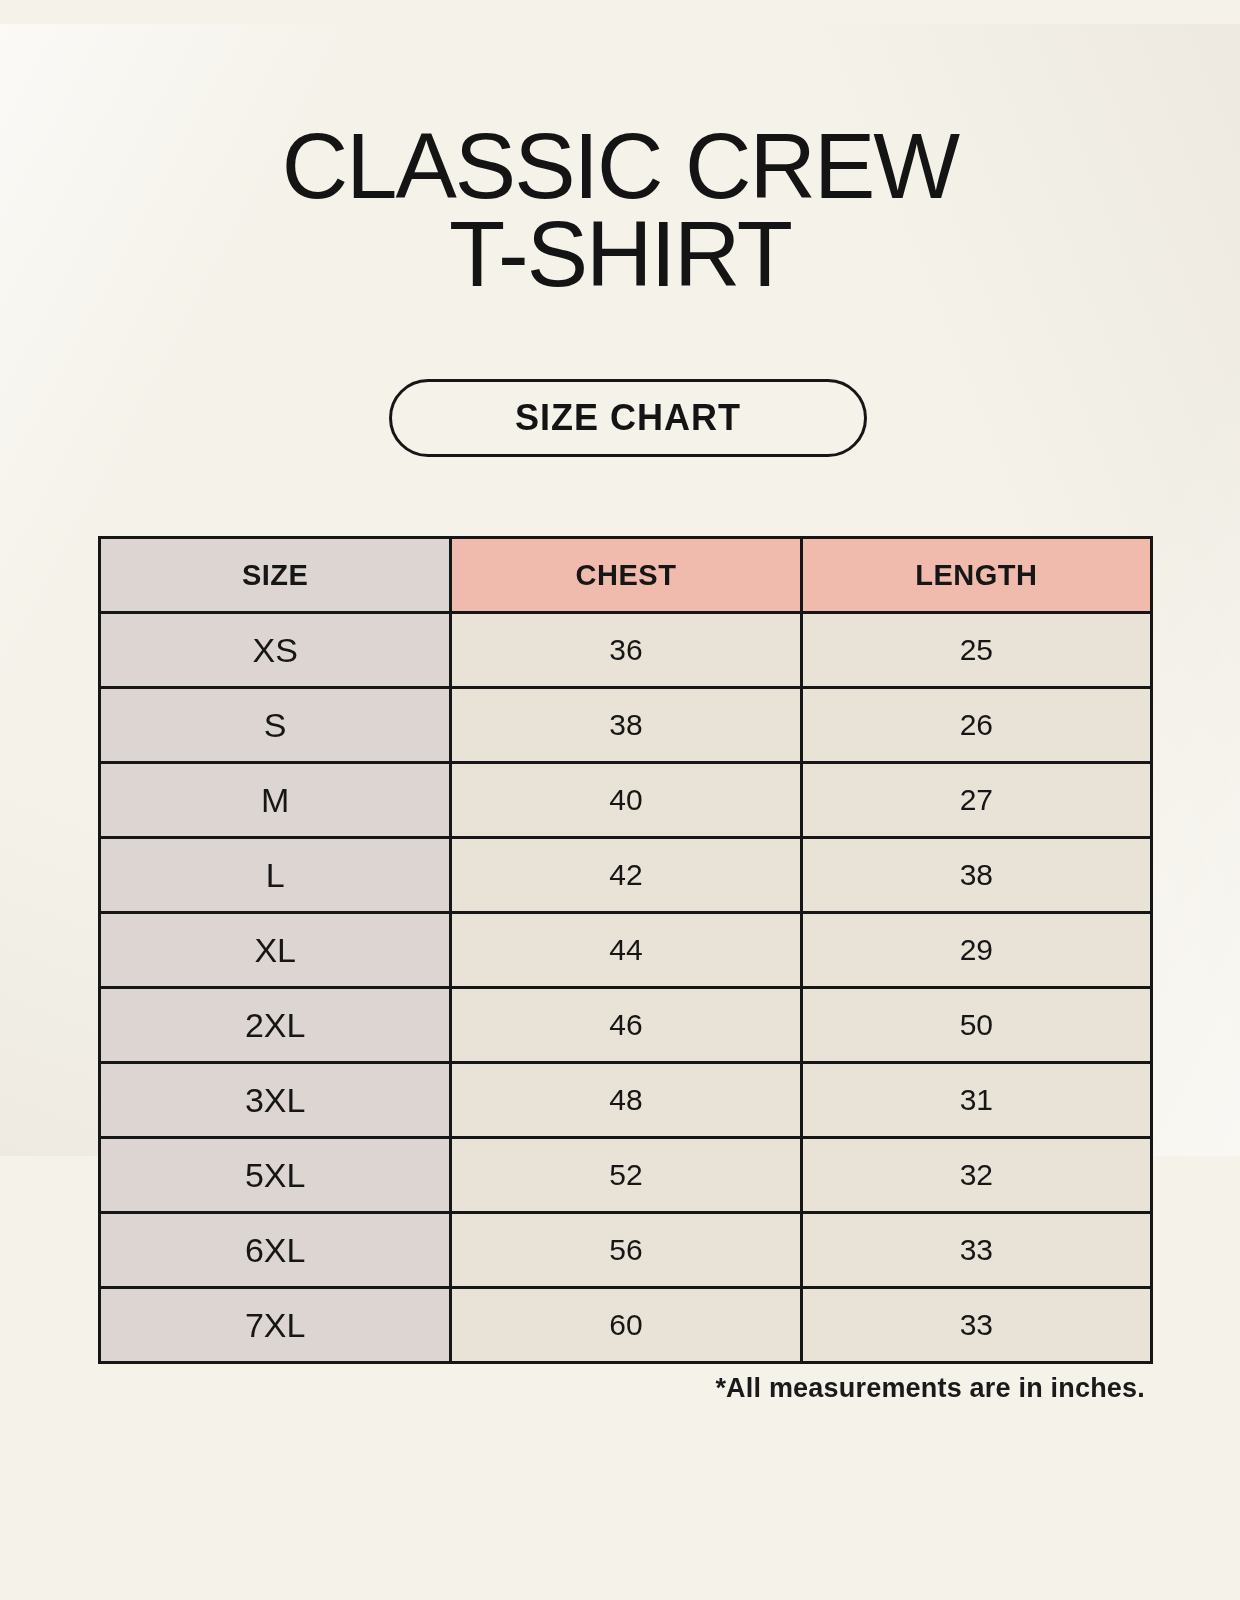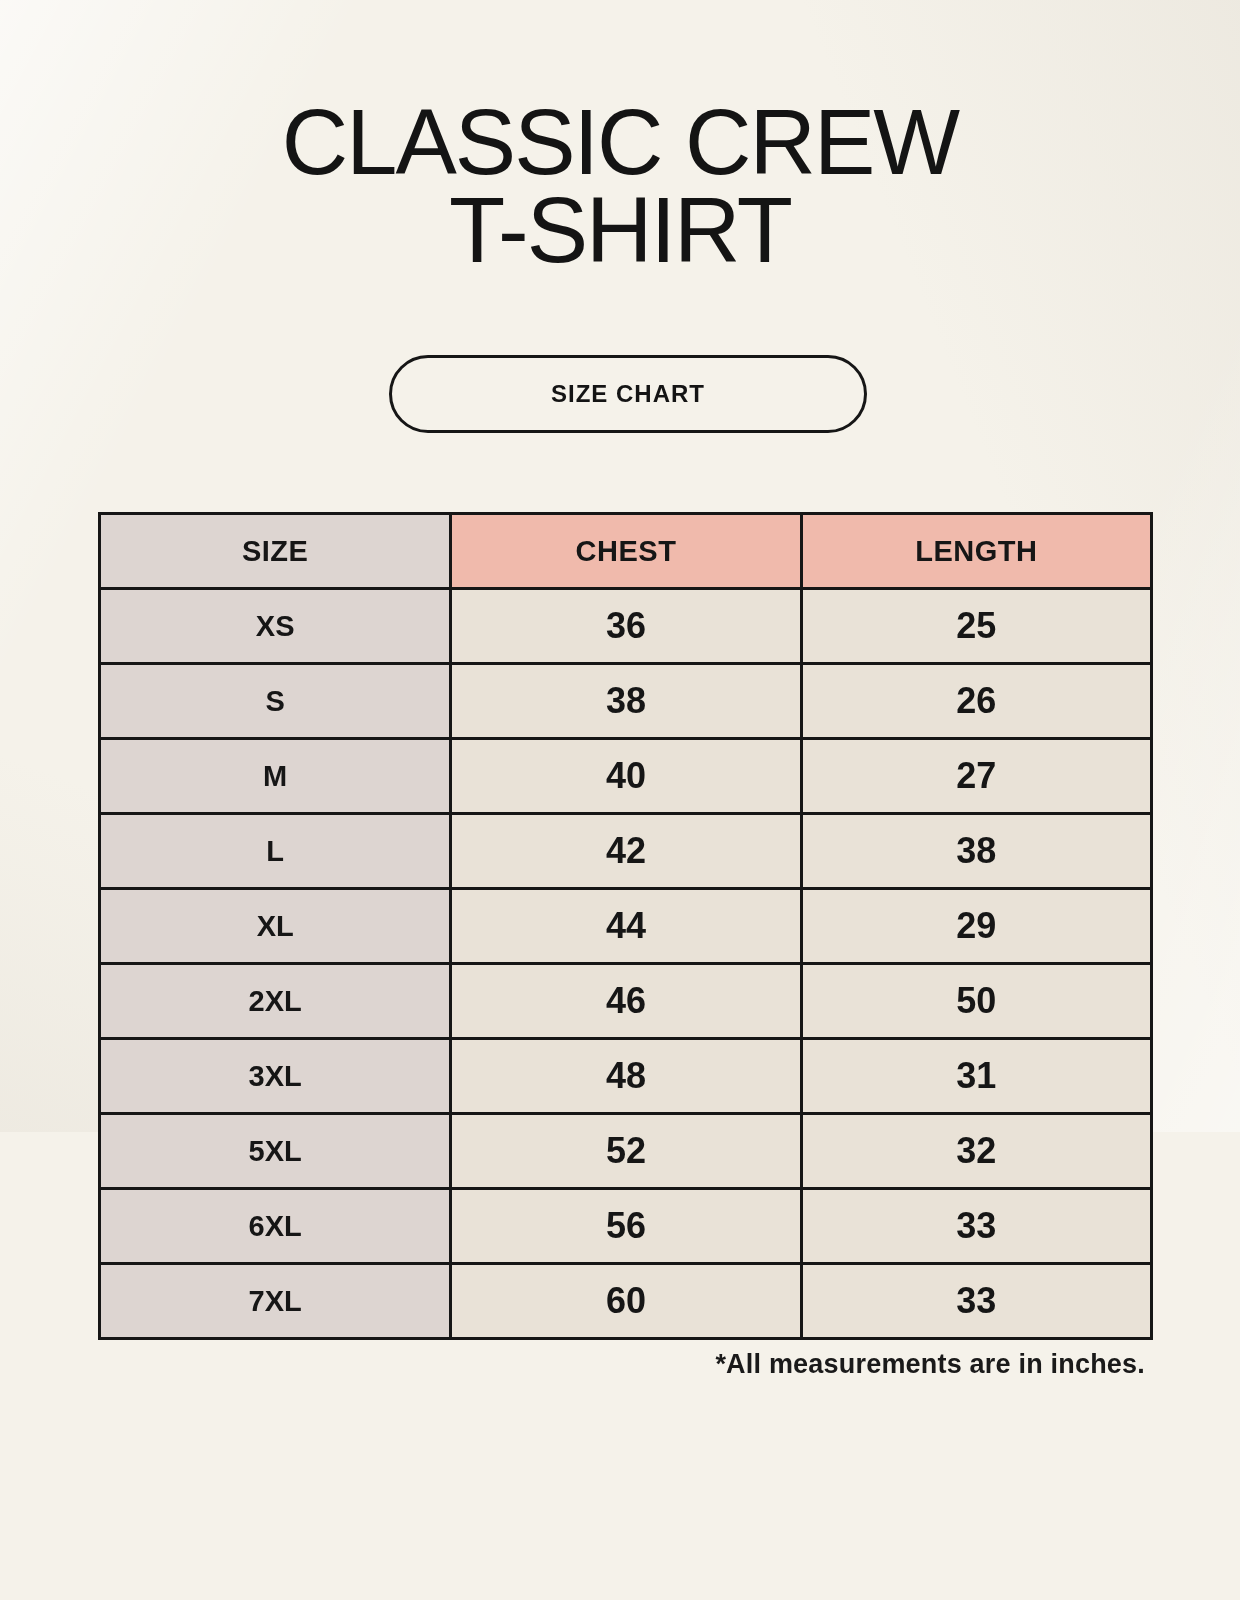--- a/index.html
+++ b/index.html
@@ -13,41 +13,42 @@
   .page {
     position: relative;
     width: 1240px;
     height: 1132px;
     background:
       linear-gradient(118deg, rgba(255,255,255,0.60) 0%, rgba(255,255,255,0) 20%),
       linear-gradient(295deg, rgba(255,255,255,0.45) 0%, rgba(255,255,255,0) 22%),
       linear-gradient(248deg, rgba(206,199,186,0.20) 0%, rgba(255,255,255,0) 26%),
       linear-gradient(20deg, rgba(206,199,186,0.18) 0%, rgba(255,255,255,0) 24%),
       #f5f2ea;
+    margin-top: 24px;
   }
   .title {
     padding-top: 98px;
     text-align: center;
     font-size: 92px;
     line-height: 88px;
     font-weight: 500;
     letter-spacing: -2px;
     color: #141414;
   }
   .title span { display: block; }
   .badge {
     width: 478px;
     height: 78px;
     margin: 81px 0 0 389px;
     border: 3px solid #161616;
     border-radius: 45px;
     display: flex;
     align-items: center;
     justify-content: center;
-    font-size: 24px;
+    font-size: 36px;
     font-weight: 700;
     letter-spacing: 1px;
     color: #141414;
     background: transparent;
   }
   table.size-chart {
     margin: 79px 0 0 98px;
     width: 1055px;
     border-collapse: collapse;
     table-layout: fixed;
@@ -59,22 +60,22 @@
     vertical-align: middle;
   }
   .size-chart thead th {
     font-size: 29px;
     font-weight: 700;
     letter-spacing: 0.5px;
     text-align: center;
   }
   .col-size  { background: #ddd5d1; }
   .accent    { background: #f0baac; }
-  .size-cell { background: #ddd5d1; font-size: 29px; font-weight: 700; }
-  .value-cell{ background: #e9e2d7; font-size: 36px; font-weight: 700; }
+  .size-cell { background: #ddd5d1; font-size: 34px; font-weight: 400; }
+  .value-cell{ background: #e9e2d7; font-size: 30px; font-weight: 400; }
   .footnote {
     width: 1055px;
     margin: 9px 0 0 98px;
     padding-right: 8px;
     text-align: right;
     font-size: 27px;
     font-weight: 700;
     letter-spacing: 0.2px;
     color: #1a1a1a;
   }

